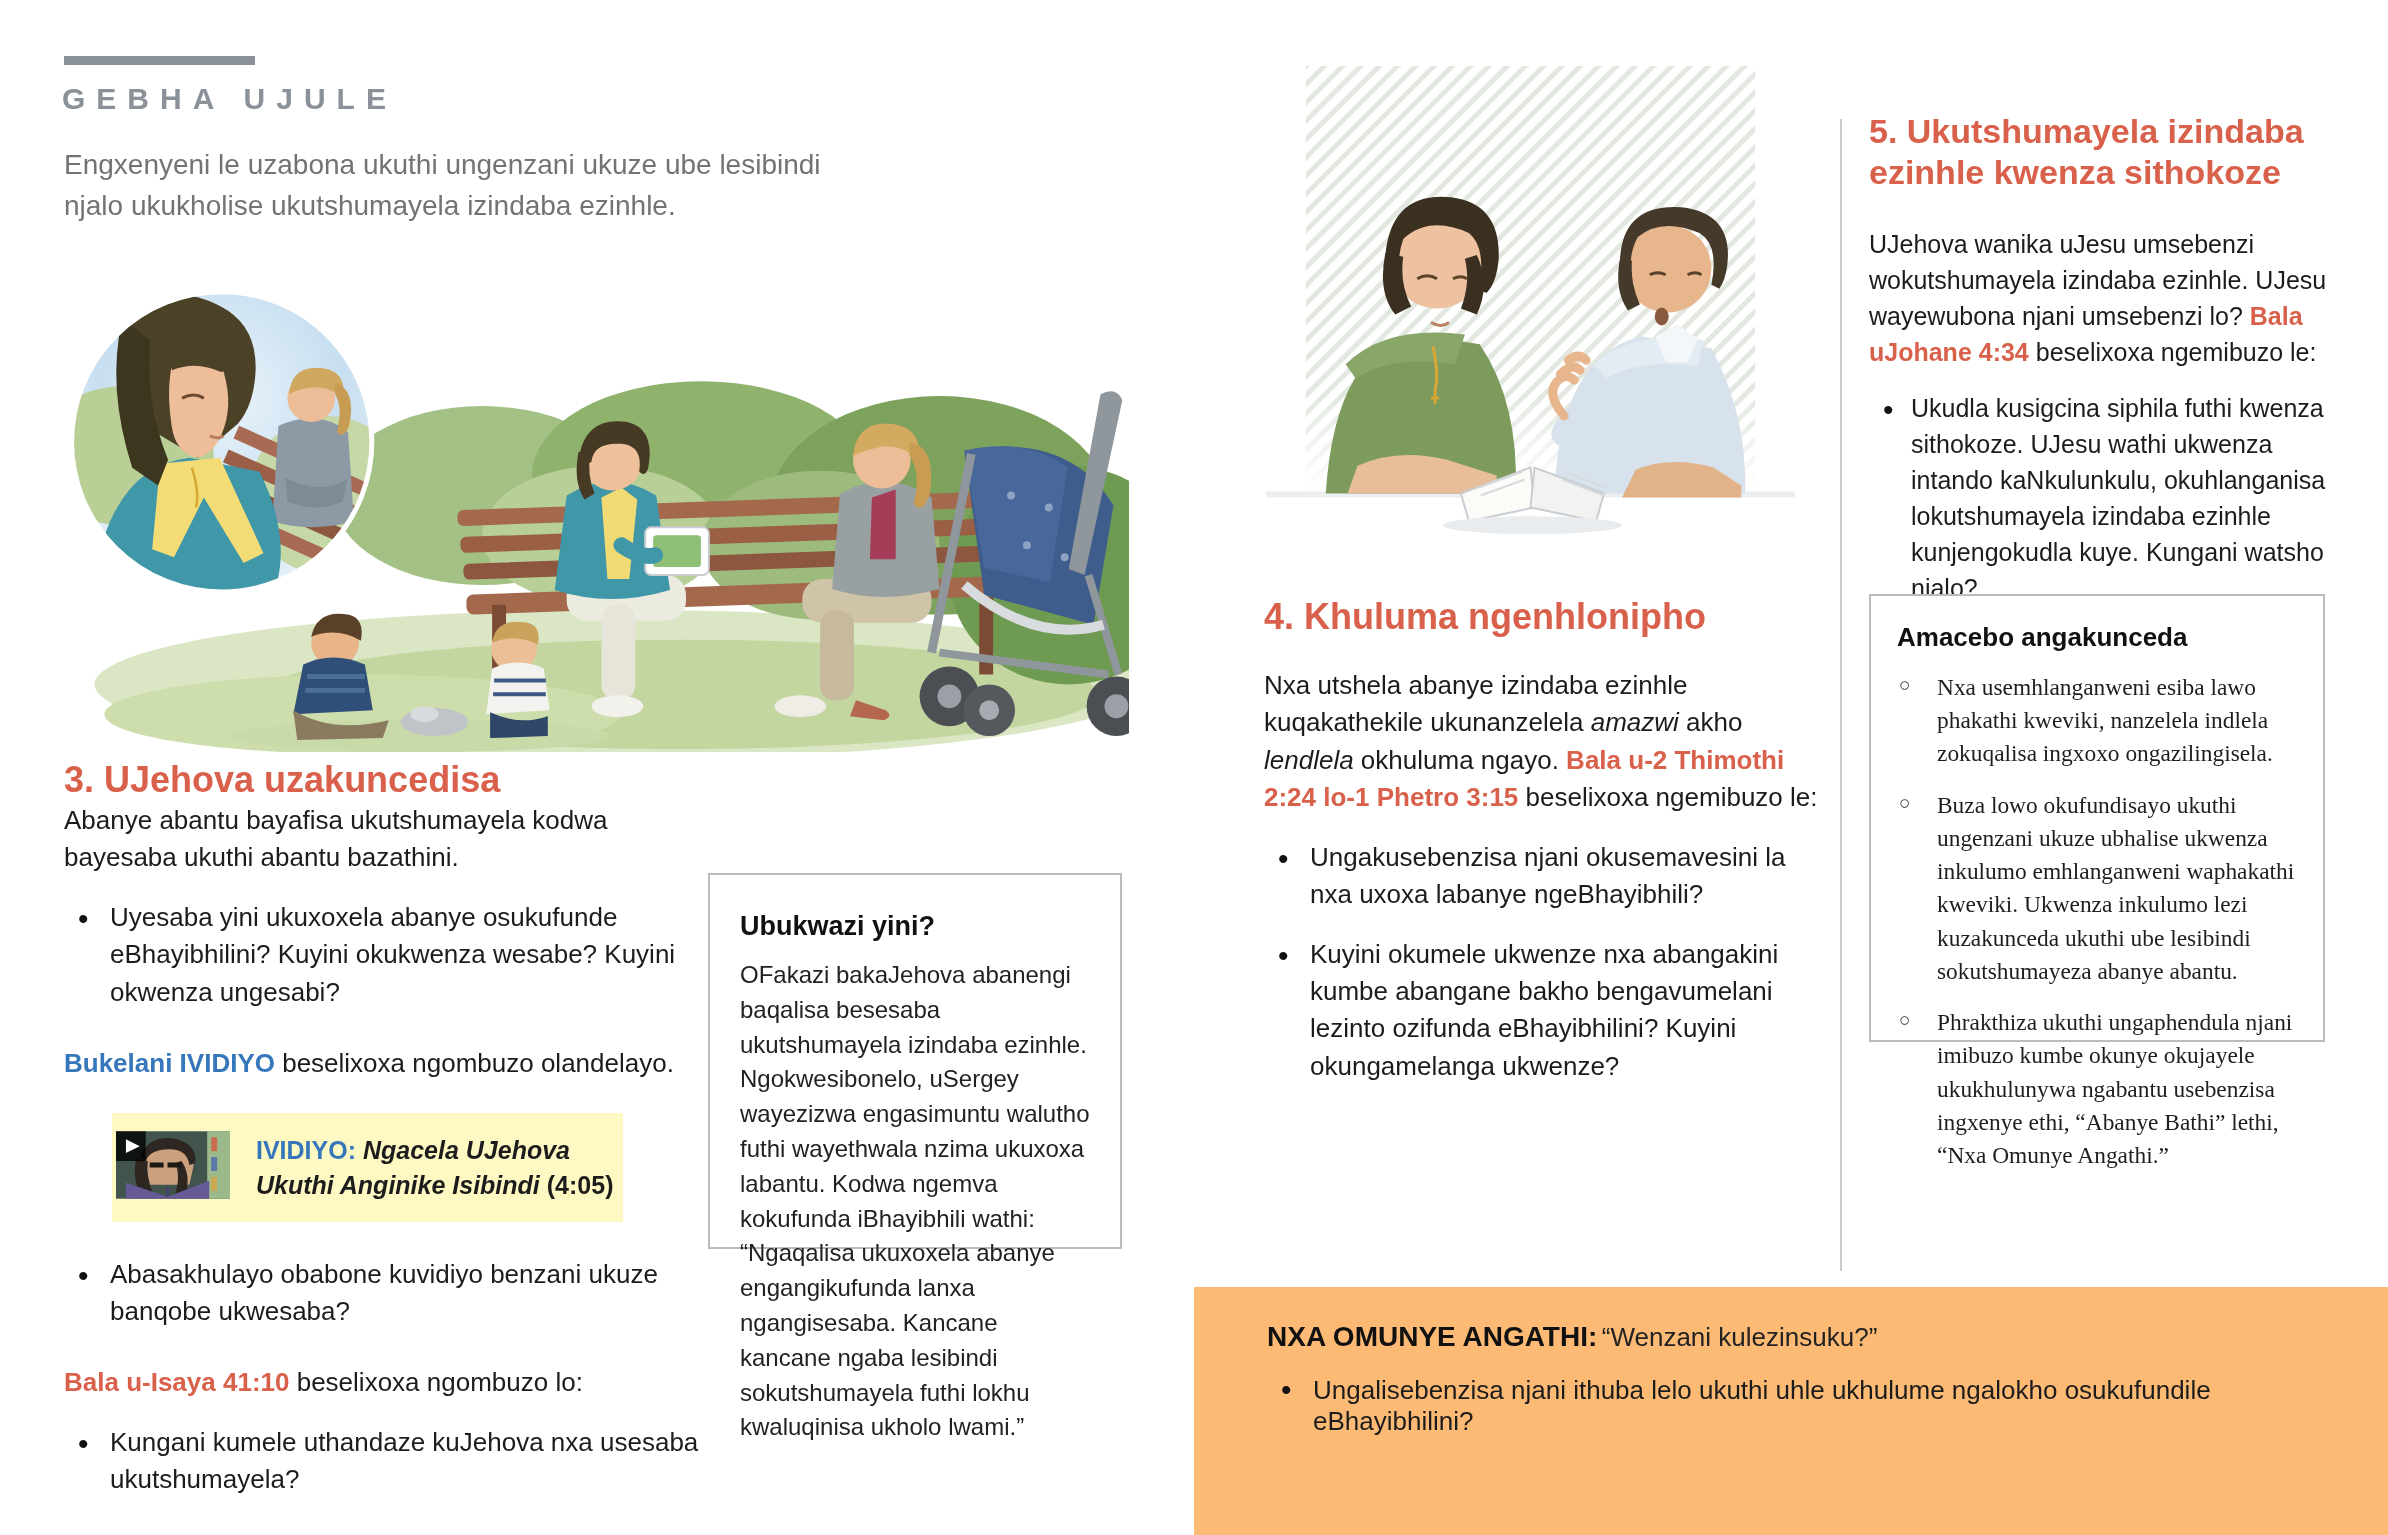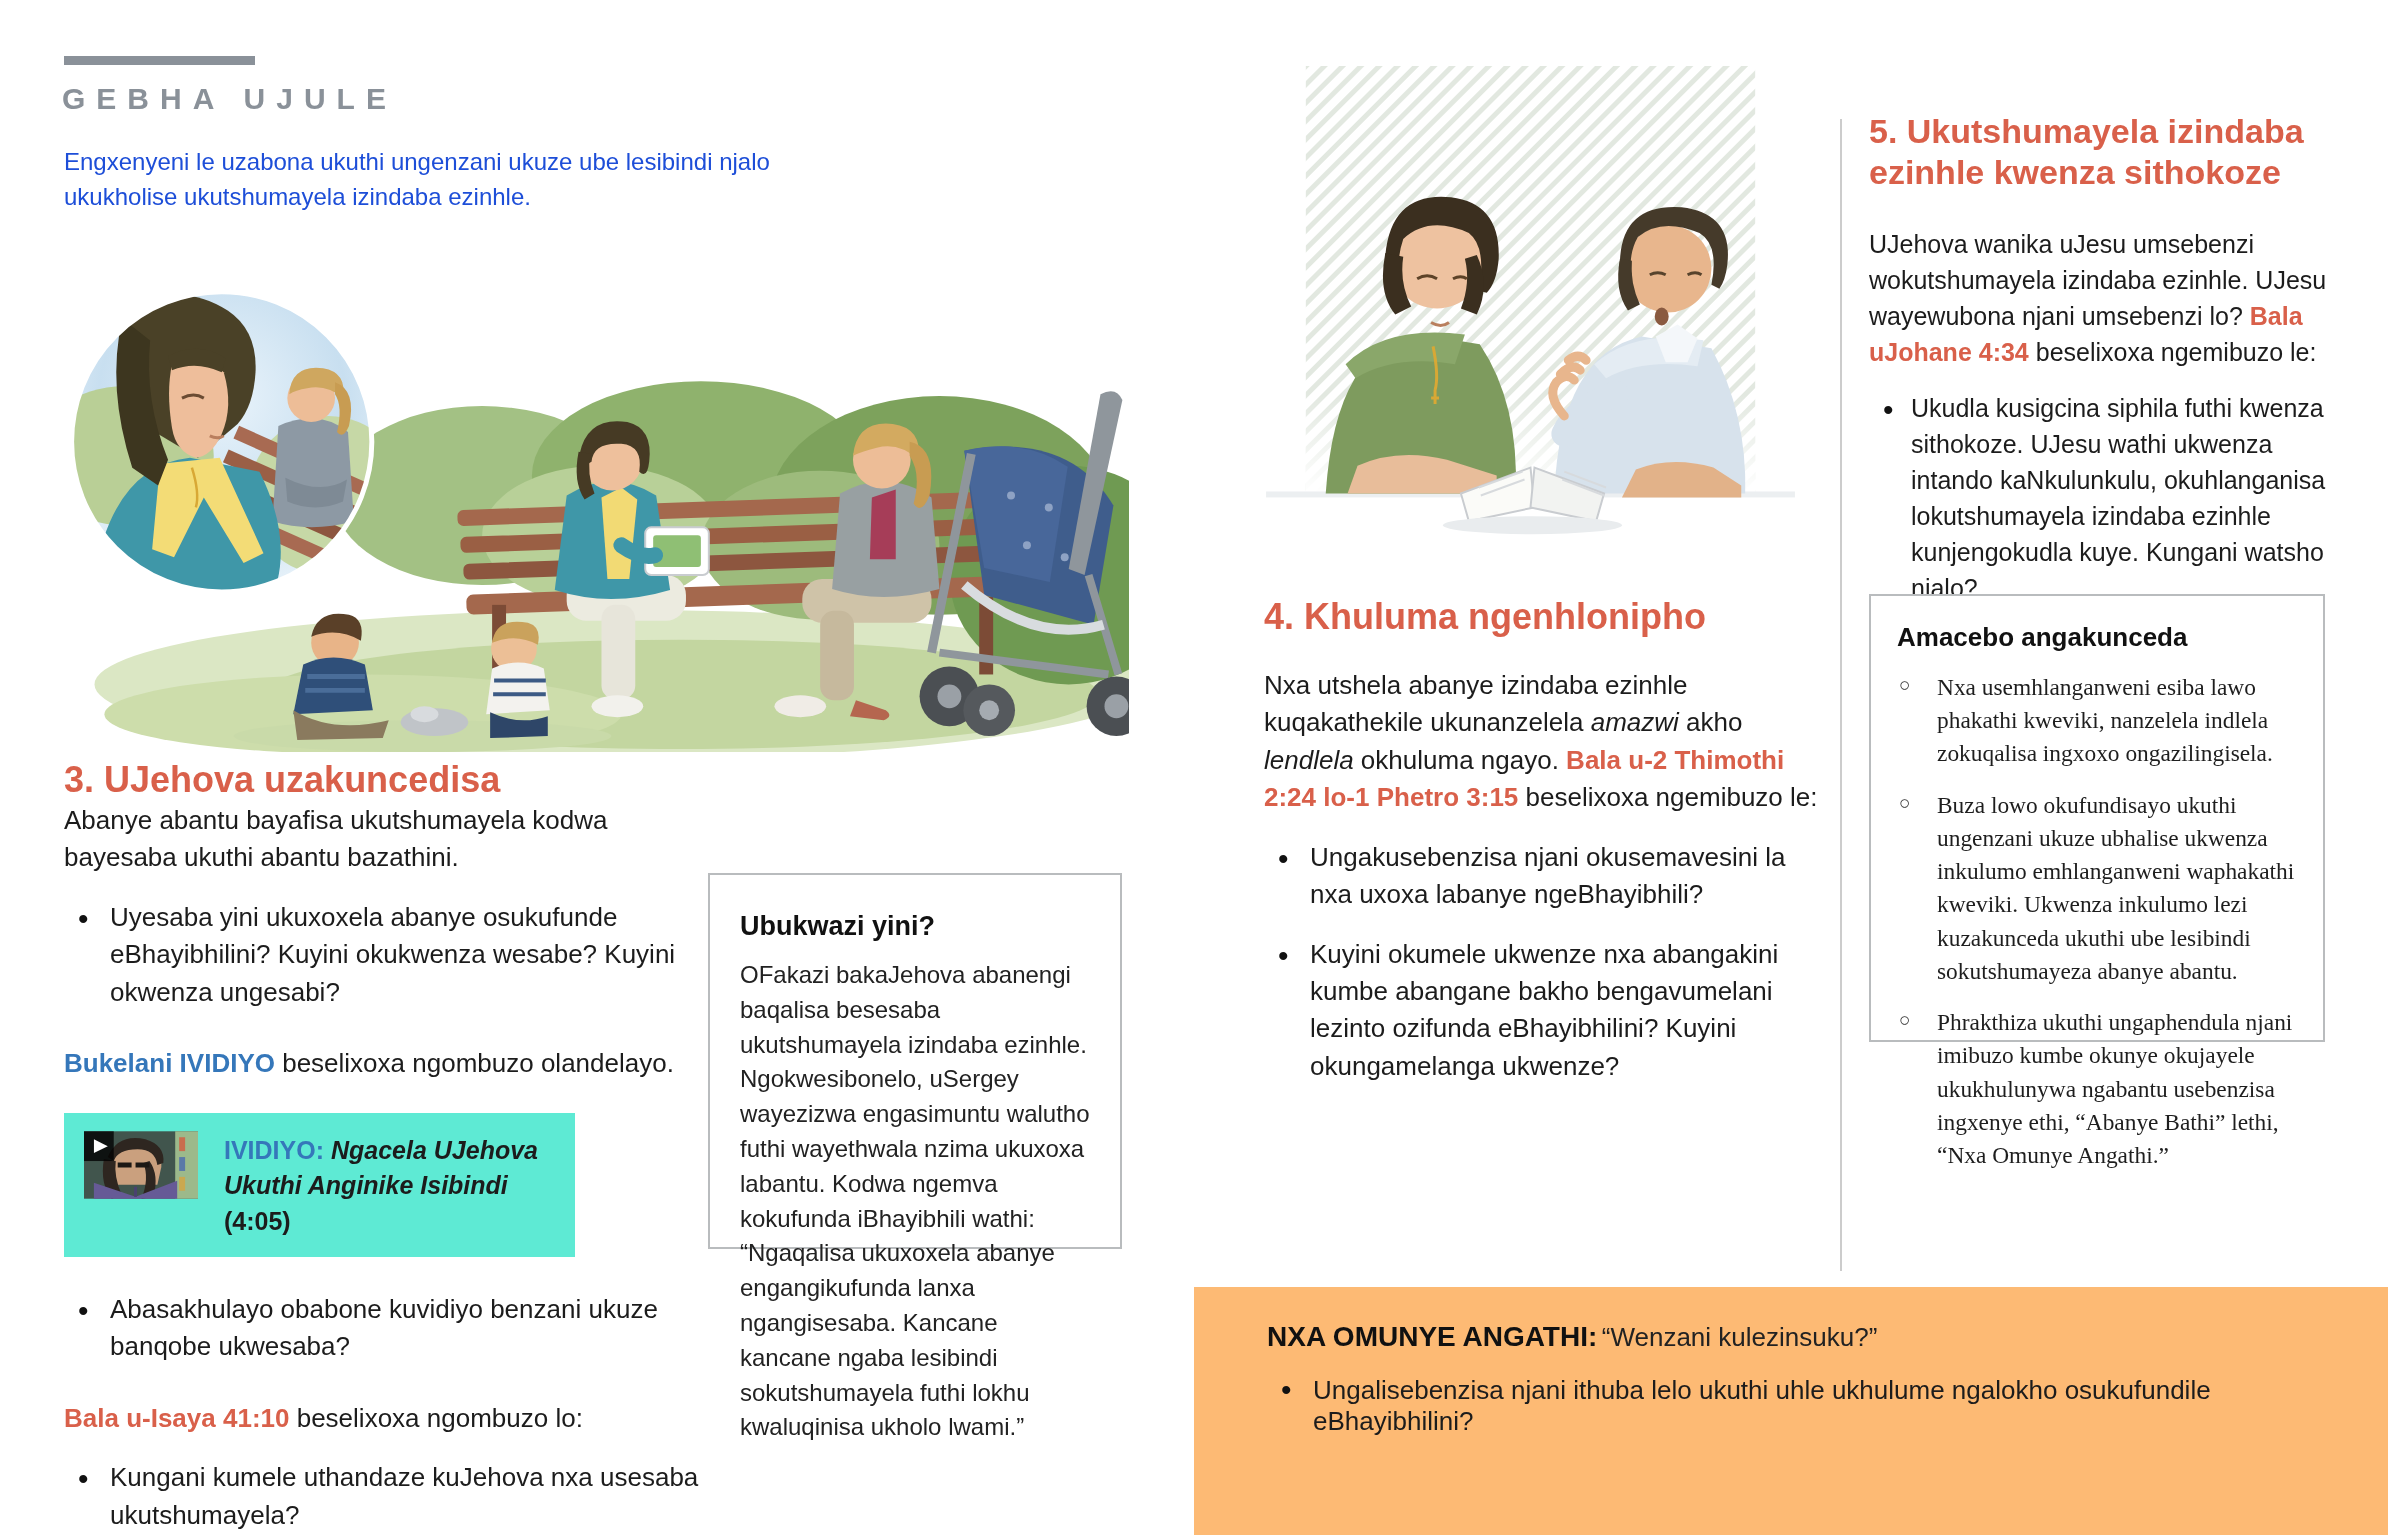--- a/index.html
+++ b/index.html
@@ -7,42 +7,42 @@
   .page {
     position:relative; width:2388px; height:1535px; background:#ffffff;
     font-family:"Liberation Sans","DejaVu Sans",sans-serif; color:#1c1c1c; overflow:hidden;
   }
   .abs { position:absolute; }
 
   
   .kicker-bar { left:64px; top:56px; width:191px; height:9px; background:#8a9199; }
   .kicker { left:62px; top:82px; font-size:30px; font-weight:bold; letter-spacing:11px; color:#8a9199; }
 
-  .intro { left:64px; top:145px; width:776px; font-size:24px; line-height:1.45; color:#1d4ed8; }
+  .intro { left:64px; top:145px; width:776px; font-size:28px; line-height:1.45; color:#737373; }
 
   
   .h-section { color:#d9604a; font-size:36px; font-weight:bold; line-height:1.22; }
   .body-txt { font-size:26px; line-height:1.44; color:#1c1c1c; }
   ul.dots { list-style:none; }
   ul.dots li { position:relative; padding-left:46px; margin-top:22px; }
   ul.dots li::before { content:"\2022"; position:absolute; left:14px; top:-2px; font-size:30px; color:#111; }
   ul.rings { list-style:none; }
   ul.rings li { position:relative; padding-left:40px; margin-top:18px;font-family:Liberation Serif, serif; }
   ul.rings li::before { content:"\25CB"; position:absolute; left:2px; top:1px; font-size:19px; color:#333; }
   .link-blue { color:#3577ba; font-weight:bold; }
   .link-coral { color:#d9604a; font-weight:bold; }
   .it { font-style:italic; }
 
   .col1 { left:64px; top:758px; width:647px; }
   .col1 .para { }
   .watch-line { margin-top:34px; }
 
   .videobox {
-    margin-top:30px; background:#5eead4; padding:18px 20px; width:511px;
-    display:flex; align-items:flex-start;
+    margin-top:30px; background:#fef9c3; padding:18px 4px; width:511px;
+    display:flex; align-items:flex-start;margin-left:48px;
   }
   .vthumb { position:relative; width:114px; height:68px; flex:0 0 auto; }
   .vcaption { margin-left:26px; font-size:25px; line-height:1.42; padding-top:2px; }
 
   .read-line { margin-top:34px; }
 
   .ubukwazi {
     left:708px; top:873px; width:414px; height:376px;
     background:#ffffff; border:2px solid #b9bcbe; padding:36px 28px 20px 30px;
   }

